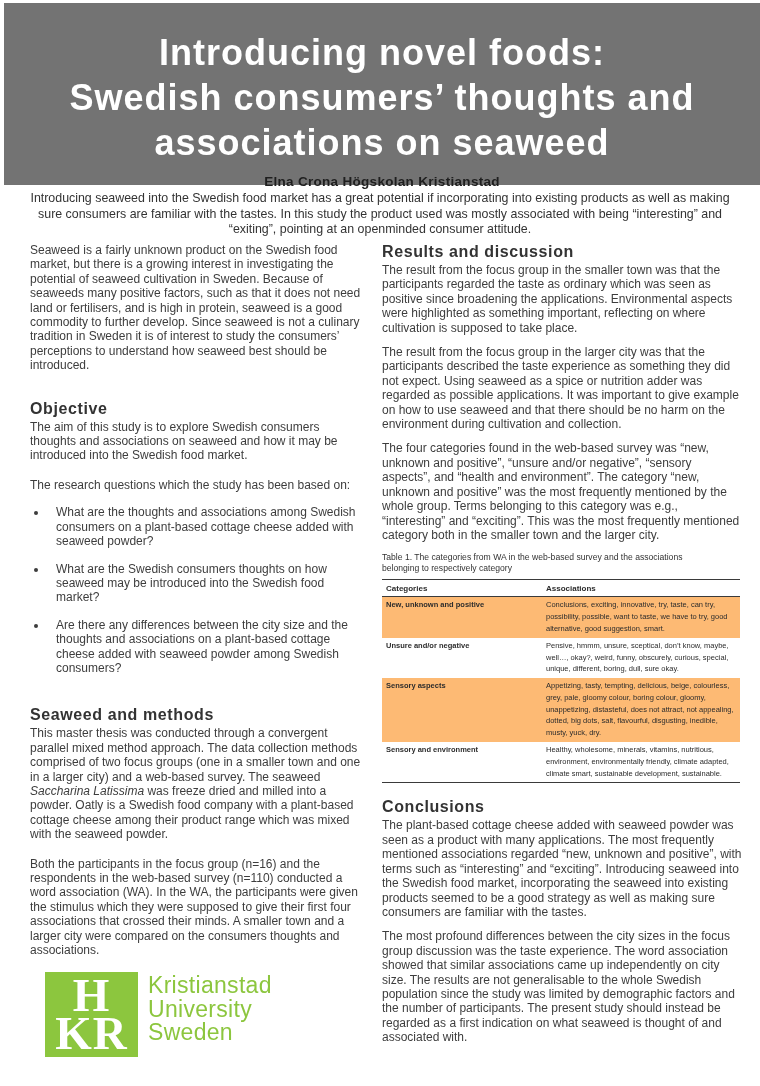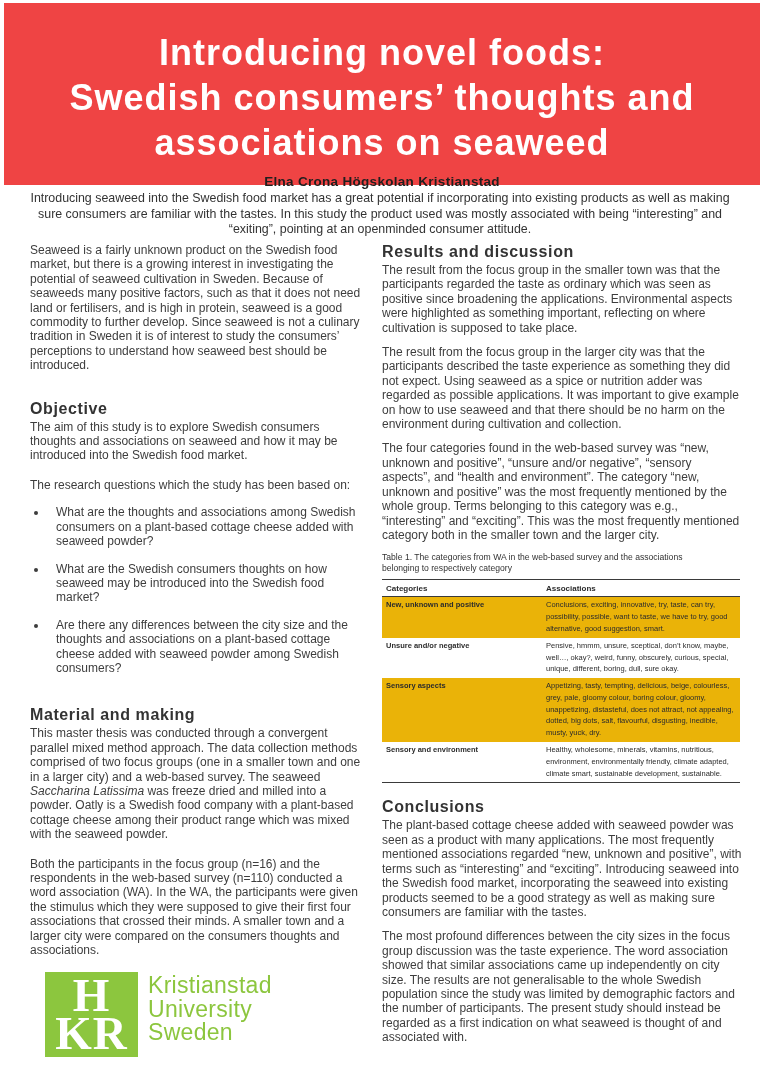--- a/index.html
+++ b/index.html
@@ -2,21 +2,21 @@
 <html><head>
 <meta charset="utf-8">
 <style>
   html,body{margin:0;padding:0;}
   body{
     width:760px;height:1086px;position:relative;background:#ffffff;
     font-family:"Liberation Sans", sans-serif;color:#3d3d3d;overflow:hidden;
   }
   .header-band{
     position:absolute;top:3px;left:4px;right:0;height:182px;
-    background:#ef4444;text-align:center;
+    background:#737373;text-align:center;
   }
   .poster-title{
     margin-top:27px;font-size:36px;line-height:45px;font-weight:bold;
     color:#ffffff;letter-spacing:1px;
   }
   .poster-author{
     margin-top:9px;font-size:13.5px;font-weight:bold;color:#1f1f1f;letter-spacing:0.3px;
   }
   .abstract{
     position:absolute;top:191px;left:28px;width:704px;text-align:center;
@@ -37,21 +37,21 @@
   .italic{font-style:italic;}
   
   .table-caption{font-size:8.6px;line-height:11px;width:340px;margin:4px 0 5px 0;color:#333;}
   table{width:358px;border-collapse:collapse;border-top:1.6px solid #3a3a3a;border-bottom:1.6px solid #3a3a3a;}
   th{
     font-size:8px;font-weight:bold;text-align:left;color:#2c2c2c;
     padding:4px 4px 3px 4px;border-bottom:1px solid #3a3a3a;
   }
   td{font-size:7.5px;line-height:11.8px;vertical-align:top;padding:2px 4px 3px 4px;color:#2c2c2c;}
   td.cat{font-weight:bold;width:152px;}
-  tr.gray{background:#eab308;}
+  tr.gray{background:#fdba74;}
   
   .logo{position:absolute;left:45px;top:972px;display:flex;}
   .logo-square{
     width:93px;height:85px;background:#8cc63e;display:flex;flex-direction:column;
     align-items:center;justify-content:center;
   }
   .logo-letter-top{
     font-family:"Liberation Serif", serif;font-weight:bold;color:#ffffff;
     font-size:47px;line-height:37px;letter-spacing:1px;
   }
@@ -81,21 +81,21 @@
 
   <h2 class="mt-obj">Objective</h2>
   <p class="gap-lg">The aim of this study is to explore Swedish consumers thoughts and associations on seaweed and how it may be introduced into the Swedish food market.</p>
   <p>The research questions which the study has been based on:</p>
   <ul>
     <li>What are the thoughts and associations among Swedish consumers on a plant-based cottage cheese added with seaweed powder?</li>
     <li>What are the Swedish consumers thoughts on how seaweed may be introduced into the Swedish food market?</li>
     <li>Are there any differences between the city size and the thoughts and associations on a plant-based cottage cheese added with seaweed powder among Swedish consumers?</li>
   </ul>
 
-  <h2 class="mt-mat">Material and making</h2>
+  <h2 class="mt-mat">Seaweed and methods</h2>
   <p class="gap-lg"><span>This master thesis was conducted through a convergent parallel mixed method approach. The data collection methods comprised of two focus groups (one in a smaller town and one in a larger city) and a web-based survey. The seaweed </span><span class="italic">Saccharina Latissima</span><span> was freeze dried and milled into a powder. Oatly is a Swedish food company with a plant-based cottage cheese among their product range which was mixed with the seaweed powder.</span></p>
   <p>Both the participants in the focus group (n=16) and the respondents in the web-based survey (n=110) conducted a word association (WA). In the WA, the participants were given the stimulus which they were supposed to give their first four associations that crossed their minds. A smaller town and a larger city were compared on the consumers thoughts and associations.</p>
 </div>
 
 <div class="col-right">
   <h2>Results and discussion</h2>
   <p>The result from the focus group in the smaller town was that the participants regarded the taste as ordinary which was seen as positive since broadening the applications. Environmental aspects were highlighted as something important, reflecting on where cultivation is supposed to take place.</p>
   <p>The result from the focus group in the larger city was that the participants described the taste experience as something they did not expect. Using seaweed as a spice or nutrition adder was regarded as possible applications. It was important to give example on how to use seaweed and that there should be no harm on the environment during cultivation and collection.</p>
   <p>The four categories found in the web-based survey was “new, unknown and positive”, “unsure and/or negative”, “sensory aspects”, and “health and environment”.  The category “new, unknown and positive” was the most frequently mentioned by the whole group. Terms belonging to this category was e.g., “interesting” and “exciting”. This was the most frequently mentioned category both in the smaller town and the larger city.</p>
 

